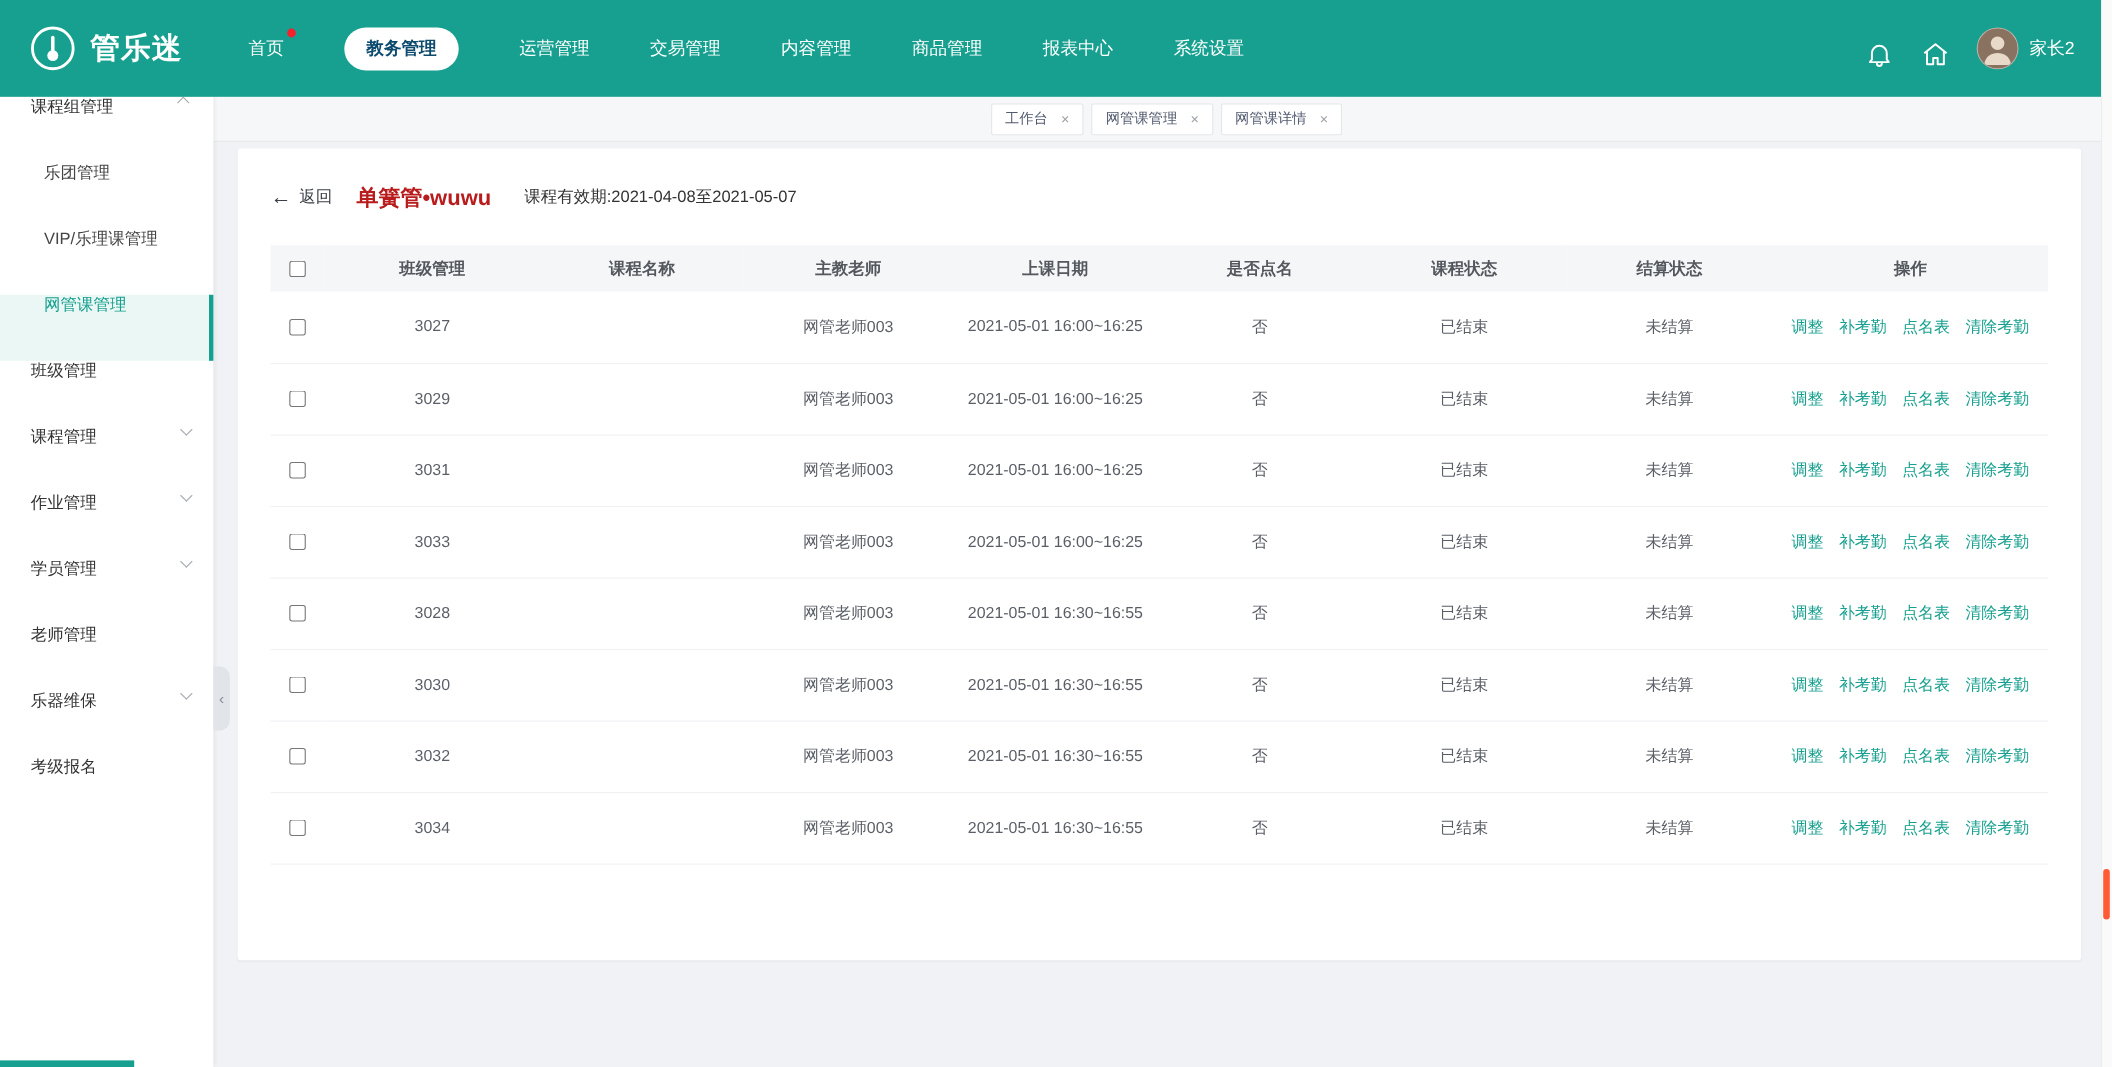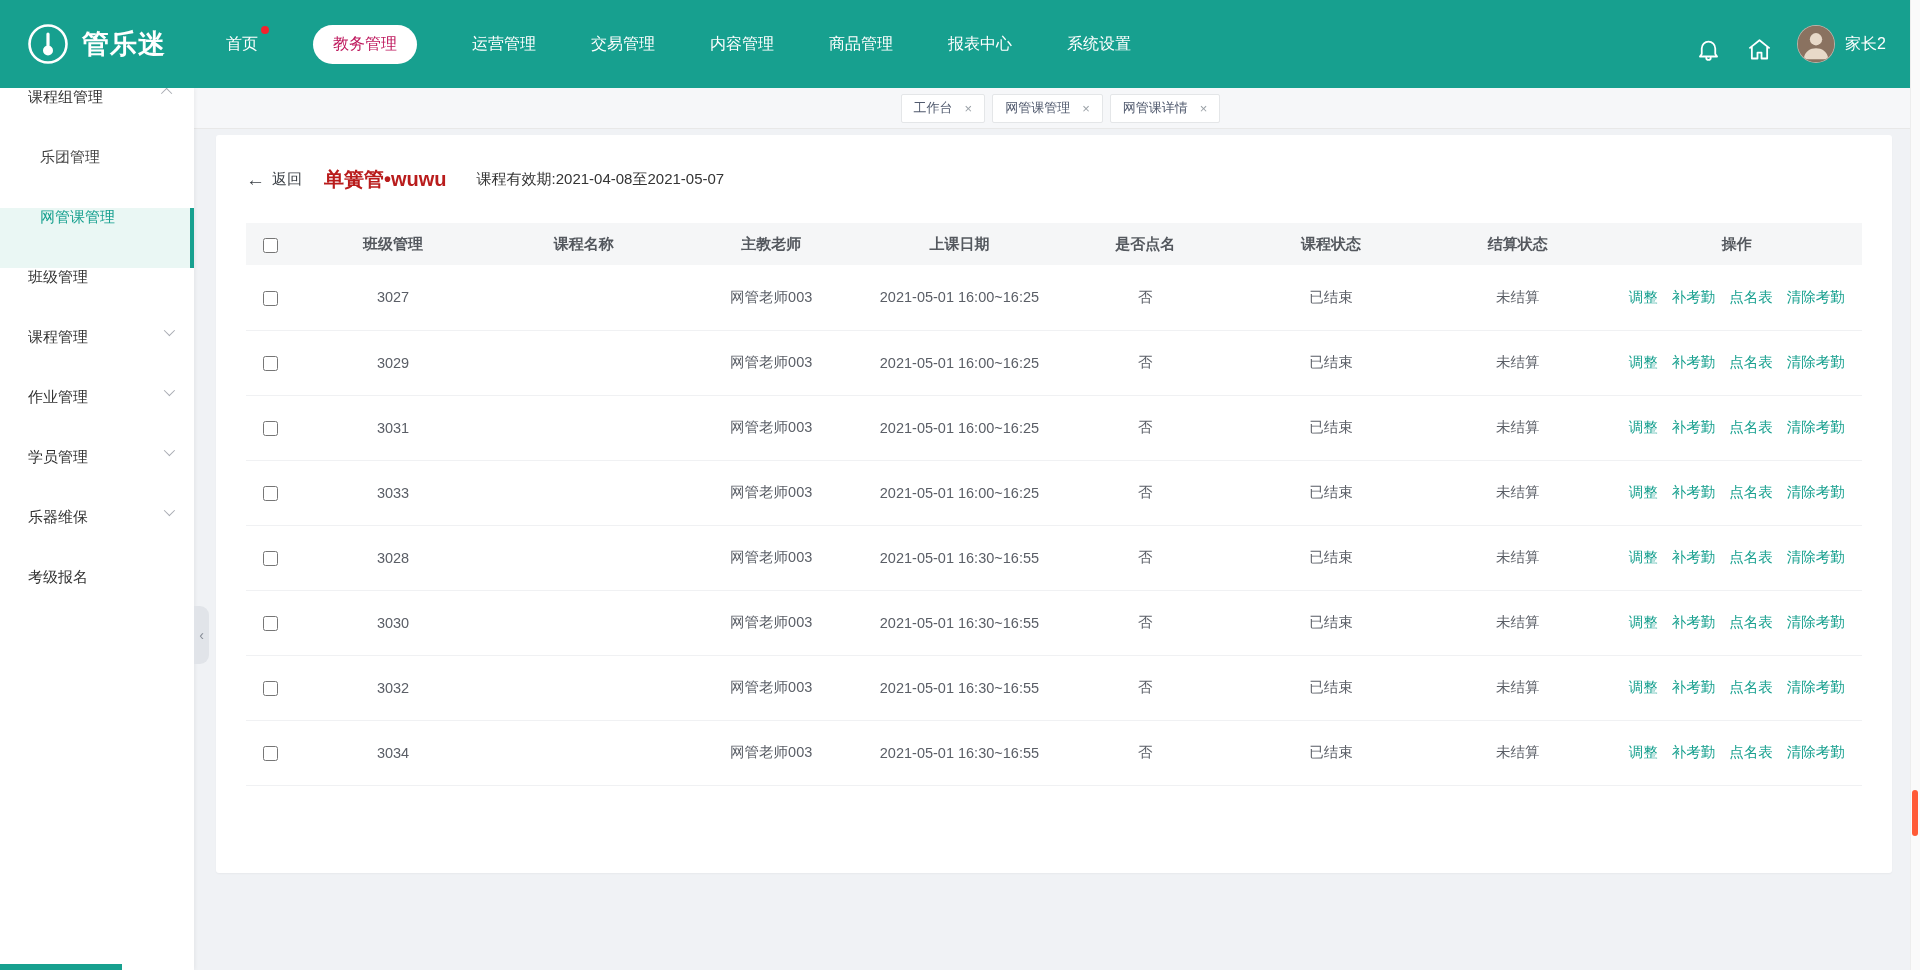--- a/index.html
+++ b/index.html
@@ -7,21 +7,21 @@
     font-family:"Liberation Sans","DejaVu Sans",sans-serif; }
   body { background:#f0f2f5; position:relative; }
 
   
   .header { height:88px; background:#17a08f; display:flex; align-items:center;
     padding:0 34px 0 26px; color:#fff; position:relative; z-index:4; }
   .brand { display:flex; align-items:center; gap:12px; }
   .brand-name { font-size:27px; font-weight:bold; letter-spacing:1px; }
   .nav { display:flex; align-items:center; gap:55px; margin-left:60px; }
   .nav-item { font-size:16px; position:relative; cursor:pointer; white-space:nowrap; color:#fff; }
-  .nav-item.active { background:#fff; color:#be185d; padding:9px 20px; border-radius:20px; font-weight:normal; }
+  .nav-item.active { background:#fff; color:#0c4a6e; padding:9px 20px; border-radius:20px; font-weight:bold; }
   .badge-dot { position:absolute; top:-8px; right:-11px; width:8px; height:8px; border-radius:50%; background:#f5222d; }
   .header-right { margin-left:auto; display:flex; align-items:flex-end; gap:24px; }
   .icon-btn { cursor:pointer; display:flex; }
   .user { display:flex; align-items:center; gap:10px; font-size:16px; cursor:pointer; }
   .avatar { width:38px; height:38px; border-radius:50%; overflow:hidden; flex:0 0 auto;
     border:1px solid rgba(255,255,255,.45); background:#8a7260; }
 
   
   .app { display:flex; height:882px; position:relative; }
   .sidebar { width:194px; background:#fff; box-shadow:1px 0 4px rgba(0,0,0,.06);
@@ -136,34 +136,36 @@
 </div>
 
 <div class="app">
 
   <div class="sidebar">
     <div class="side-item">
       <span>课程组管理</span>
       <i class="chev up"></i>
     </div>
     <div class="side-item child">乐团管理</div>
+    <div class="side-item child">VIP/乐理课管理</div>
     <div class="side-item child active">网管课管理</div>
     <div class="side-item">班级管理</div>
     <div class="side-item">
       <span>课程管理</span>
       <i class="chev down"></i>
     </div>
     <div class="side-item">
       <span>作业管理</span>
       <i class="chev down"></i>
     </div>
     <div class="side-item">
       <span>学员管理</span>
       <i class="chev down"></i>
     </div>
+    <div class="side-item">老师管理</div>
     <div class="side-item">
       <span>乐器维保</span>
       <i class="chev down"></i>
     </div>
     <div class="side-item">考级报名</div>
   </div>
 
   <div class="collapse-handle">‹</div>
 
   <div class="main">

